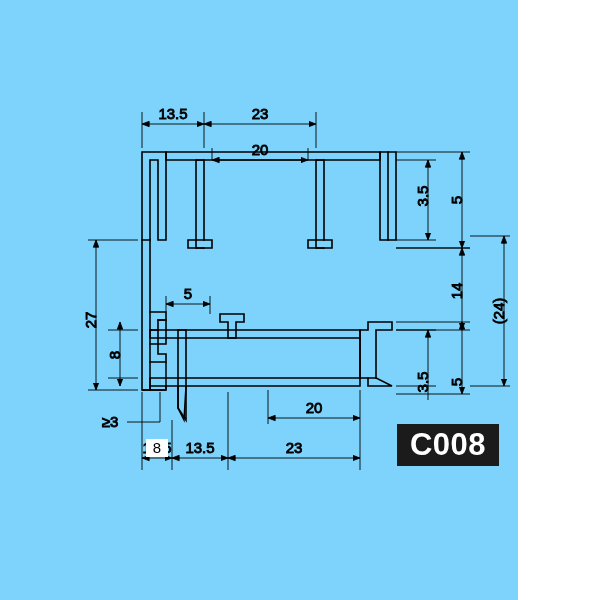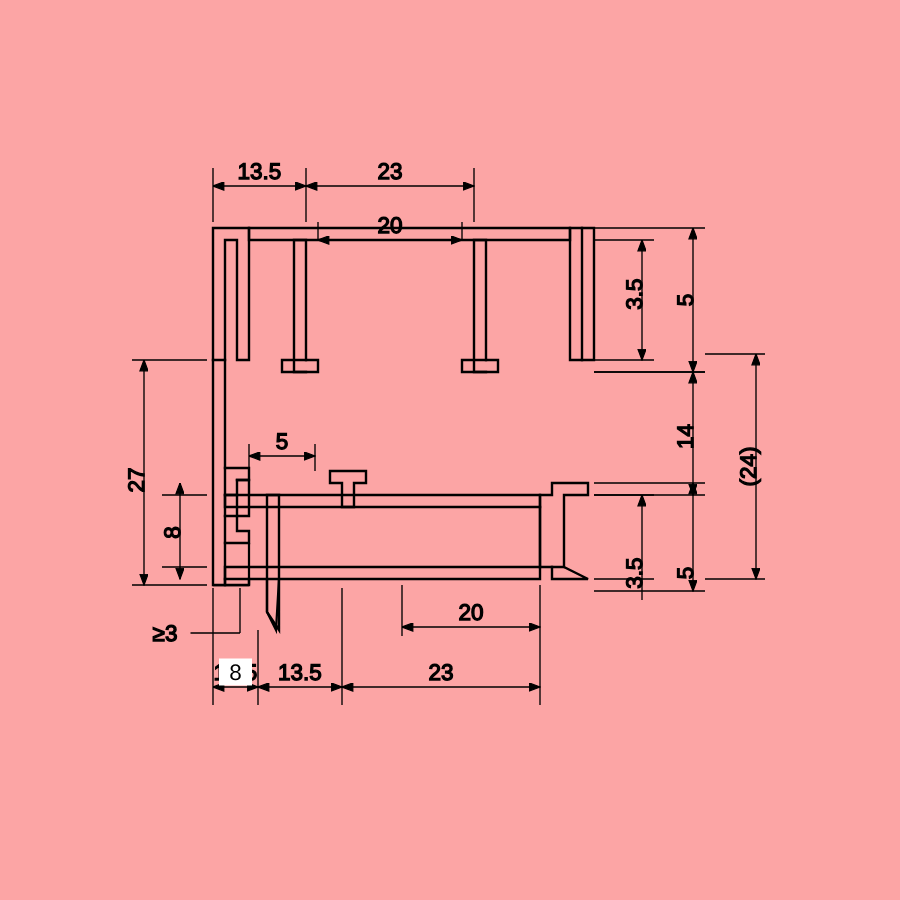--- a/index.html
+++ b/index.html
@@ -8,23 +8,23 @@
     background: #ffffff;
   }
   body {
     width: 600px;
     height: 600px;
     font-family: "Liberation Sans", sans-serif;
     overflow: hidden;
   }
   #stage {
     position: relative;
-    width: 600px;
+    width: 518px;
     height: 600px;
-    background: #fca5a5;
+    background: #7dd3fc;
   }
   #drawing {
     position: absolute;
     left: 0;
     top: 0;
   }
   .part-badge {
     position: absolute;
     left: 397px;
     top: 424px;
@@ -187,14 +187,17 @@
       <text x="294" y="453" text-anchor="middle">23</text>
     </g>
 
     <g font-family="Liberation Sans, sans-serif" font-size="15" fill="#000000">
       <rect x="146" y="439" width="22" height="18" fill="#ffffff" stroke="none"></rect>
       <text x="157" y="453" text-anchor="middle">8</text>
     </g>
 
   </svg>
 
+  <div class="part-badge">
+    <span>C008</span>
+  </div>
 
 </div>
 
 </body></html>

